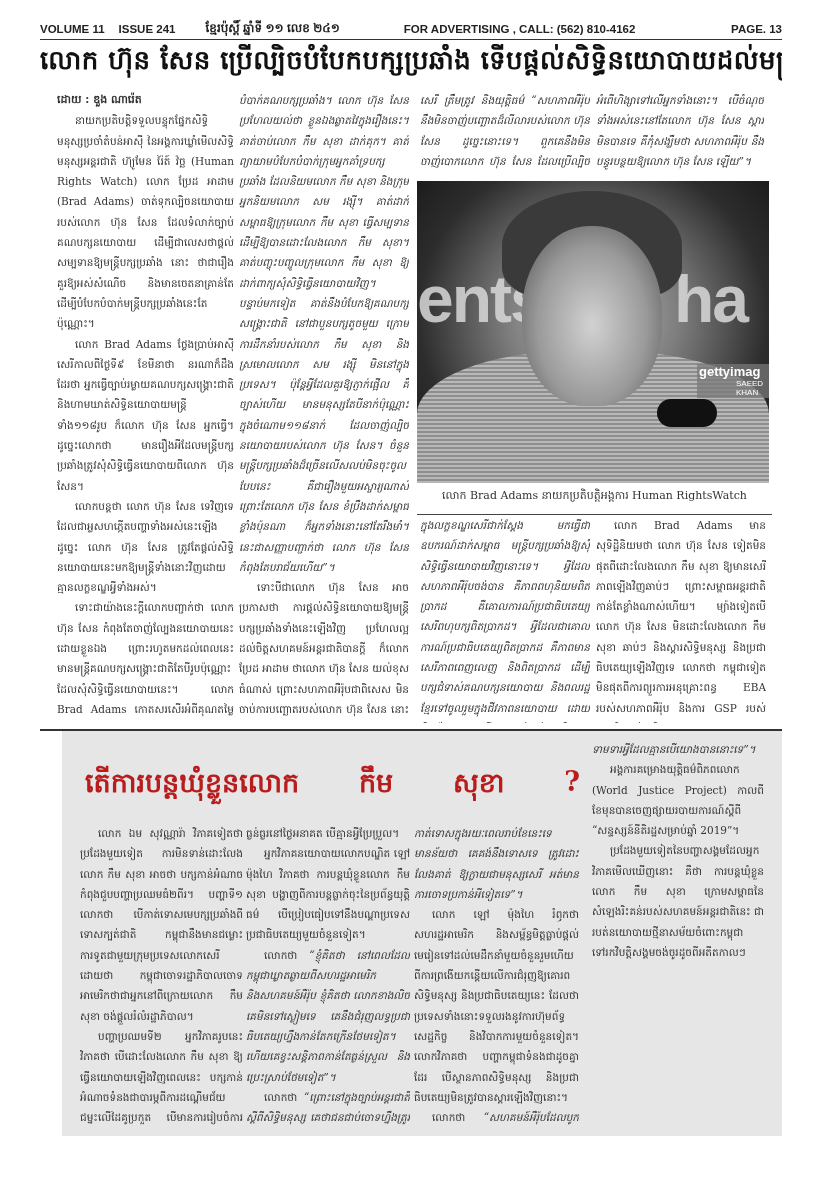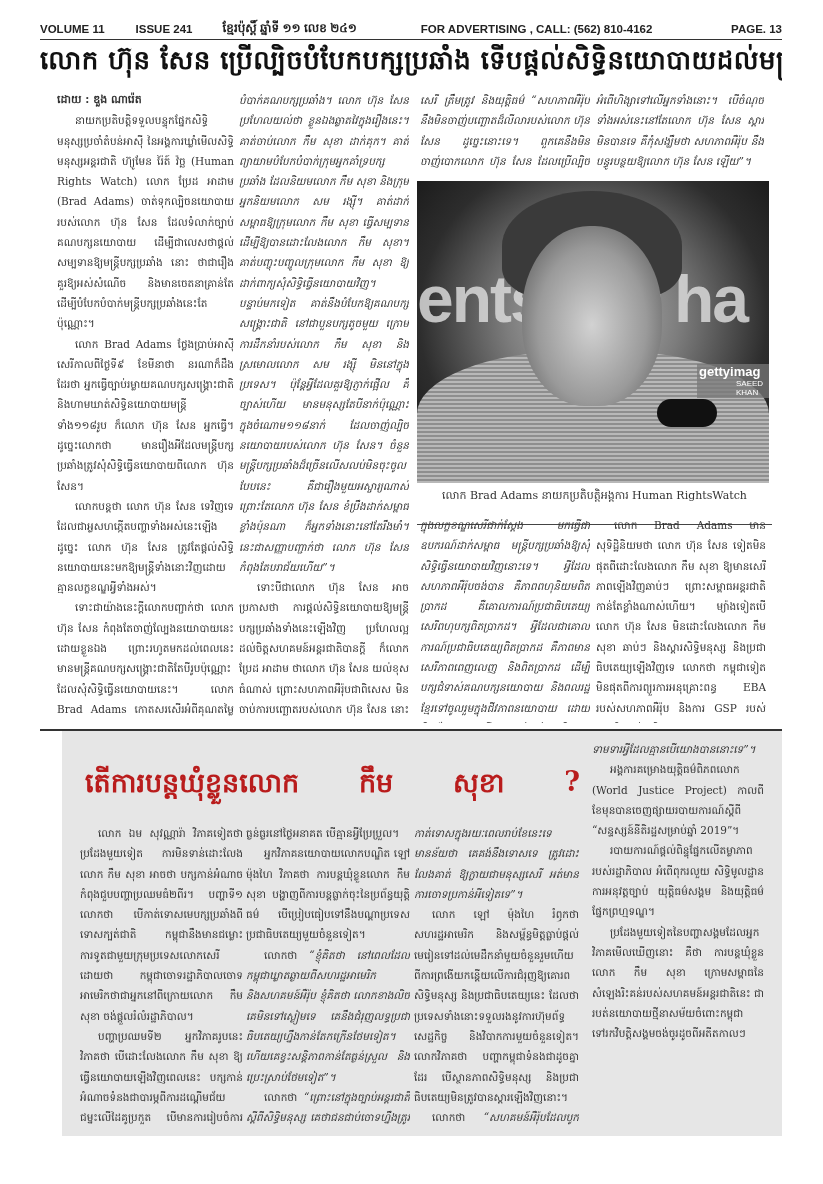--- a/index.html
+++ b/index.html
@@ -1,39 +1,39 @@
 <!DOCTYPE html>
 <html><head>
 <meta charset="utf-8">
 <style>
   html,body{margin:0;padding:0;background:#fff;}
   body{width:823px;height:1184px;position:relative;overflow:hidden;font-family:"DejaVu Serif",serif;color:#222;}
   .masthead{position:absolute;left:40px;top:21px;width:742px;height:16px;display:flex;align-items:center;font-family:"Liberation Sans",sans-serif;font-weight:bold;font-size:11.5px;color:#222;border-bottom:1.5px solid #333;padding-bottom:2px;}
   .masthead span{white-space:nowrap;}
-  .m-vol{margin-right:31px;}
+  .m-vol{margin-right:14px;}
   .m-issue{margin-right:30px;}
   .m-kh{margin-right:58px;font-size:12px;}
   .m-ad{flex:1;padding-left:6px;}
   .m-page{}
   .headline{position:absolute;left:40px;top:44px;width:742px;text-align:center;font-size:26px;font-weight:bold;letter-spacing:0.5px;color:#111;white-space:nowrap;overflow:hidden;}
   .col{position:absolute;font-size:10.5px;line-height:20.3px;text-align:justify;color:#333;overflow:hidden;}
   .col p{margin:0;text-indent:18px;}
   .col p.noind{text-indent:0;}
   .ital{font-style:italic;}
   .byline{font-weight:bold;font-size:11px;text-indent:0!important;}
   .photo{position:absolute;left:417px;top:181px;width:352px;height:302px;background:radial-gradient(ellipse at 50% 45%,#bcbcbc 0%,#7c7c7c 35%,#2d2d2d 70%,#151515 100%);overflow:hidden;}
   .photo .banner-text{position:absolute;left:0;top:80px;font-family:"Liberation Sans",sans-serif;font-weight:bold;font-size:66px;color:#d9d9d9;letter-spacing:-2px;white-space:nowrap;opacity:.85;}
   .photo .face{position:absolute;left:105px;top:45px;width:140px;height:180px;border-radius:48% 48% 45% 45%;background:radial-gradient(ellipse at 50% 55%,#d2d2d2 0%,#9a9a9a 55%,#4b4b4b 100%);}
   .photo .hair{position:absolute;left:85px;top:10px;width:180px;height:110px;border-radius:50% 50% 30% 30%;background:#3a3a3a;}
   .photo .shirt{position:absolute;left:0;top:170px;width:352px;height:140px;border-radius:45% 45% 0 0;background:repeating-linear-gradient(0deg,#b8b8b8 0 2px,#8e8e8e 2px 4px),#aaa;}
   .photo .mic{position:absolute;left:240px;top:218px;width:60px;height:28px;border-radius:14px;background:#111;}
   .photo .getty{position:absolute;right:0;top:183px;width:72px;height:34px;background:rgba(120,120,120,.75);color:#fff;font-family:"Liberation Sans",sans-serif;}
   .photo .getty .g1{font-size:13px;font-weight:bold;padding-left:2px;white-space:nowrap;}
   .photo .getty .g2{font-size:8px;padding-left:3px;margin-left:36px;}
-  .caption{position:absolute;left:417px;top:488px;width:355px;text-align:center;font-size:11px;color:#333;padding-bottom:20px;border-bottom:1.5px solid #444;}
+  .caption{position:absolute;left:417px;top:488px;width:355px;text-align:center;font-size:11px;color:#333;padding-bottom:10px;border-bottom:1.5px solid #444;}
   .rule{position:absolute;left:40px;top:729px;width:742px;height:2px;background:#333;}
   .grey-box{position:absolute;left:62px;top:731px;width:720px;height:405px;background:#e6e6e6;}
   .sub-headline{position:absolute;left:85px;top:766px;width:495px;font-size:27px;font-weight:bold;color:#b91c1c;display:flex;justify-content:space-between;white-space:nowrap;}
 </style>
 </head>
 <body>
 
 <div class="masthead">
   <span class="m-vol">VOLUME 11</span>
   <span class="m-issue">ISSUE 241</span>
@@ -112,15 +112,14 @@
 
 <div class="col" style="left:414px;top:823px;width:165px;height:305px;">
   <p class="noind ital">កាត់ទោសក្នុងរយៈពេលរាប់ខែនេះទេ មានន័យថា គេគង់នឹងទោសទេ ត្រូវដោះលែងគាត់ ឱ្យក្លាយជាមនុស្សសេរី អត់មានការចោទប្រកាន់អីទៀតទេ”។</p>
   <p>លោក ឡៅ ម៉ុងហៃ រំឭកថា សហរដ្ឋអាមេរិក និងសម្ព័ន្ធមិត្តធ្លាប់ផ្តល់មេរៀនទៅដល់មេដឹកនាំមួយចំនួនរួមហើយ ពីការព្រងើយកន្តើយលើការជំរុញឱ្យគោរពសិទ្ធិមនុស្ស និងប្រជាធិបតេយ្យនេះ ដែលថា ប្រទេសទាំងនោះទទួលរងនូវការហ៊ុមព័ទ្ធសេដ្ឋកិច្ច និងវិបាកការមួយចំនួនទៀត។ លោកវិភាគថា បញ្ហាកម្ពុជាទំនងជាដូចគ្នាដែរ បើស្ថានភាពសិទ្ធិមនុស្ស និងប្រជាធិបតេយ្យមិនត្រូវបានស្តារឡើងវិញនោះ។</p>
   <p><span>លោកថា</span> <span class="ital">“សហគមន៍អឺរ៉ុបដែលបូកសរុបទៅ [ មានសមាជិក២៨ប្រទេស ] ជាមហាអំណាចមួយដែរ ជាពិសេសអាមេរិកហ្នឹងឯង បើតាមខ្ញុំដឹងពីវប្បធម៌របស់ប្រទេសទាំងនោះ គេមិនដែលទៅ</span></p>
 </div>
 
 <div class="col" style="left:592px;top:739px;width:172px;height:390px;">
   <p class="noind ital">ទាមទារអ្វីដែលគ្មានបើយោងបាននោះទេ”។</p>
   <p>អង្គការគម្រោងយុត្តិធម៌ពិភពលោក (World Justice Project) កាលពីខែមុនបានចេញផ្សាយរបាយការណ៍ស្តីពី “សន្ទស្សន៍នីតិរដ្ឋសម្រាប់ឆ្នាំ 2019”។</p>
-  <p>របាយការណ៍ផ្តល់ពិន្ទុផ្នែកលើតម្លាភាពរបស់រដ្ឋាភិបាល អំពើពុករលួយ សិទ្ធិមូលដ្ឋាន ការអនុវត្តច្បាប់ យុត្តិធម៌សង្គម និងយុត្តិធម៌ផ្នែកព្រហ្មទណ្ឌ។</p>
   <p>ប្រដែងមួយទៀតនៃបញ្ហាសង្គមដែលអ្នកវិភាគមើលឃើញនោះ គឺថា ការបន្តឃុំខ្លួនលោក កឹម សុខា ក្រោមសម្ពាធនៃសំឡេងរិះគន់របស់សហគមន៍អន្តរជាតិនេះ ជារបត់នយោបាយថ្មីនាសម័យចំពោះកម្ពុជាទៅរកវិបត្តិសង្គមចង់ចូរដូចពីអតីតកាលៗ</p>
 </div>
 
 </body></html>

